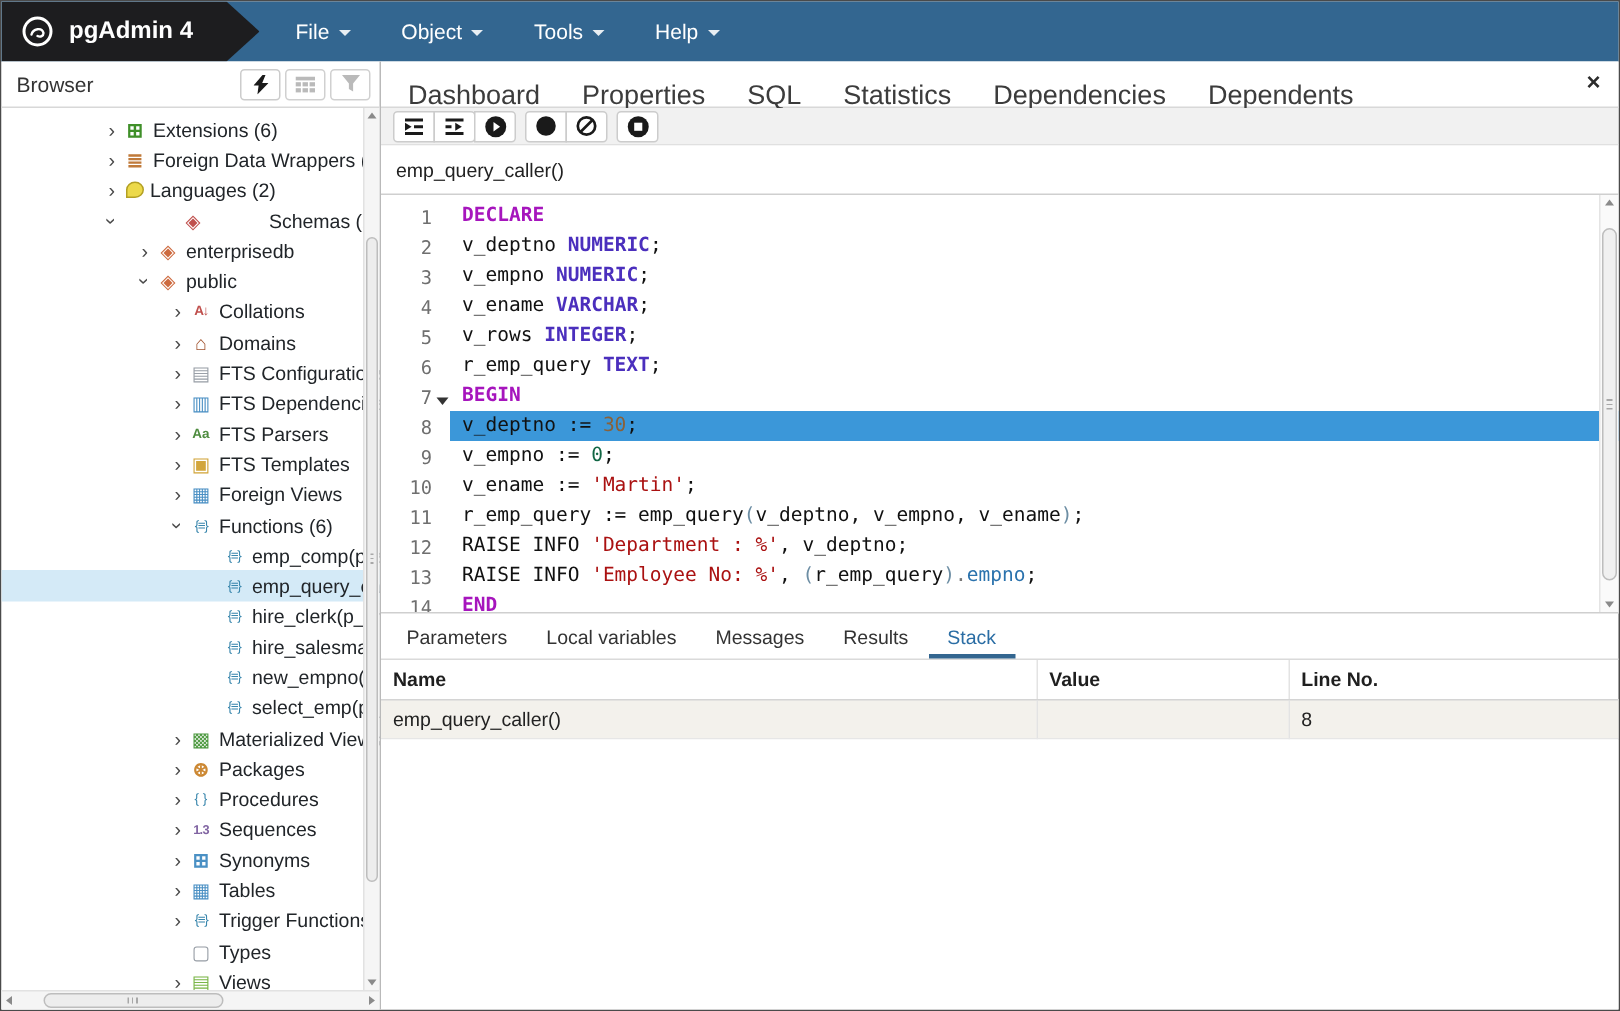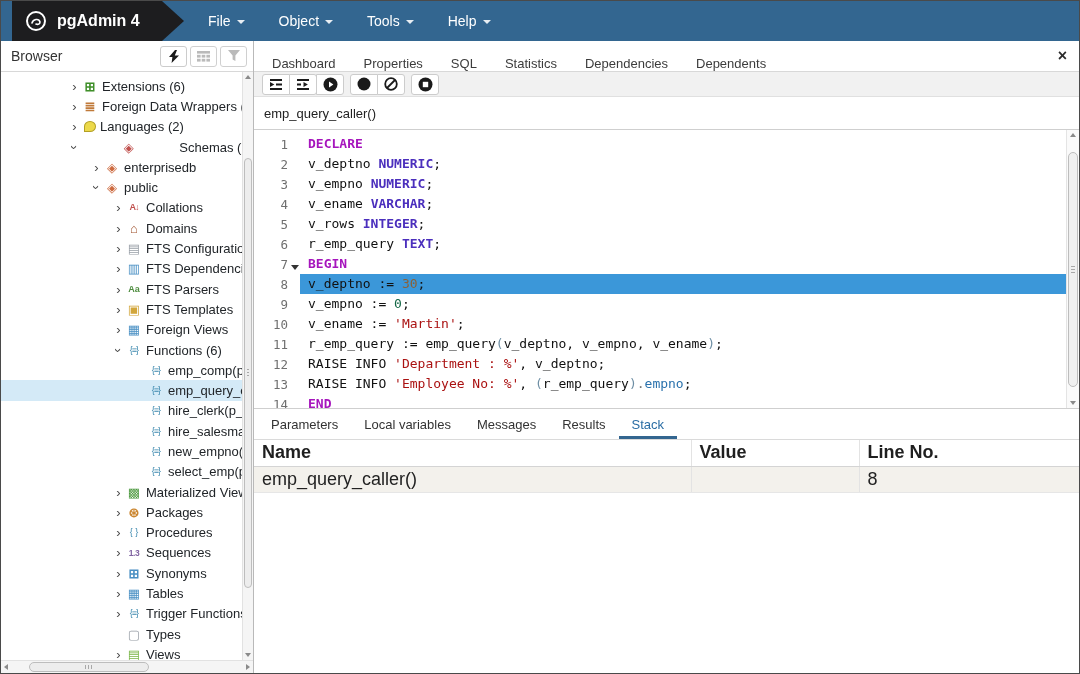--- a/index.html
+++ b/index.html
@@ -3,21 +3,21 @@
 <meta charset="utf-8">
 <style>
   * { margin:0; padding:0; box-sizing:border-box; }
   html,body { width:1080px; height:674px; overflow:hidden; font-family:"Liberation Sans", sans-serif; }
   #app { width:1080px; height:674px; border:1px solid #4a4a4a; display:flex; flex-direction:column; background:#fff; }
 
   
   .topbar { height:40px; background:#336690; display:flex; align-items:center; flex:none; }
   .logo { height:40px; width:172px; background:#1d1d1f; color:#fff; display:flex; align-items:center; gap:9px;
           padding-left:12px; font-size:16px; font-weight:bold; flex:none;
-          clip-path:polygon(0 0,150px 0,172px 50%,150px 100%,0 100%);margin-left:11px; }
+          clip-path:polygon(0 0,150px 0,172px 50%,150px 100%,0 100%); }
   .menus { display:flex; gap:34px; margin-left:24px; }
   .menu-item { color:#fff; font-size:14px; display:flex; align-items:center; gap:6px; cursor:default; }
   .caret { width:0; height:0; border-left:4px solid transparent; border-right:4px solid transparent; border-top:4px solid #e8eef3; margin-top:2px; }
 
   
   .workspace { flex:1; display:flex; min-height:0; }
 
   
   .sidebar { width:253px; flex:none; border-right:1px solid #b9b9b9; display:flex; flex-direction:column; background:#fff; }
   .sidebar-header { height:31px; flex:none; display:flex; align-items:center; justify-content:space-between;
@@ -69,21 +69,21 @@
   .h-thumb { position:absolute; top:1px; bottom:1px; left:28px; width:120px; background:#ededed; border:1px solid #bdbdbd; border-radius:5px; }
   .h-thumb::after { content:""; position:absolute; top:2px; bottom:2px; left:50%; width:7px; margin-left:-4px;
                     background:repeating-linear-gradient(90deg,#a8a8a8 0 1px, transparent 1px 3px); }
   .harr { position:absolute; top:50%; width:0; height:0; border-top:3px solid transparent; border-bottom:3px solid transparent; transform:translateY(-50%); }
   .harr.left { left:3px; border-right:4px solid #8a8a8a; }
   .harr.right { right:3px; border-left:4px solid #8a8a8a; }
 
   
   .main { flex:1; display:flex; flex-direction:column; min-width:0; }
   .tabbar { height:31px; flex:none; display:flex; align-items:stretch; padding-left:4px; border-bottom:1px solid #d8d8d8; background:#fff; }
-  .tab { display:flex; align-items:flex-end; gap:6px; padding:0 14px; font-size:13px; color:#3c3c3c; cursor:default; }
+  .tab { display:flex; align-items:flex-start; gap:6px; padding:12px 14px; font-size:18px; color:#3c3c3c; cursor:default; }
   .tab.active { color:#2a6da4; box-shadow:inset 0 -3px 0 #336690; }
   .close-x { margin-left:auto; margin-right:12px; align-self:center; font-size:16px; font-weight:bold; color:#2b2b2b; line-height:1; }
 
   .dbg-toolbar { height:25px; flex:none; background:#f1f1f1; border-bottom:1px solid #e0e0e0; display:flex; align-items:center; gap:6px; padding:0 8px; }
   .grp { display:flex; }
   .dbtn { width:28px; height:21px; background:#fff; border:1px solid #ccc; border-radius:3px; display:flex; align-items:center; justify-content:center; }
   .grp .dbtn + .dbtn { margin-left:-1px; border-top-left-radius:0; border-bottom-left-radius:0; }
   .grp .dbtn:first-child:not(:only-child) { border-top-right-radius:0; border-bottom-right-radius:0; }
 
   .fnbar { height:33px; flex:none; background:#fff; border-bottom:1px solid #cfcfcf; display:flex; align-items:center; padding-left:10px;
@@ -108,21 +108,21 @@
   .ed-scroll { position:absolute; top:0; right:0; bottom:0; width:13px; background:#fafafa; border-left:1px solid #e4e4e4; }
   .ed-thumb { position:absolute; left:1px; right:1px; top:22px; height:235px; background:#f0f0f0; border:1px solid #bdbdbd; border-radius:6px; }
   .ed-thumb::after { content:""; position:absolute; left:2px; right:2px; top:50%; height:7px; margin-top:-4px;
                      background:repeating-linear-gradient(#a8a8a8 0 1px, transparent 1px 3px); }
 
   
   .bottom { flex:1; display:flex; flex-direction:column; min-height:0; }
   .btabs { height:31px; flex:none; display:flex; align-items:stretch; padding-left:4px; border-bottom:1px solid #dadada; }
   .btab { display:flex; align-items:center; padding:0 13px; font-size:13px; color:#333; }
   .btab.active { color:#2a6da4; box-shadow:inset 0 -3px 0 #336690; }
-  .stack-table { width:100%; border-collapse:collapse; table-layout:fixed; font-size:18px; }
+  .stack-table { width:100%; border-collapse:collapse; table-layout:fixed; font-size:13px; }
   .stack-table th { text-align:left; font-weight:bold; color:#1f1f1f; height:26px; padding:0 8px; border-bottom:1px solid #d4d4d4; border-right:1px solid #e3e3e3; }
   .stack-table th:last-child { border-right:none; }
   .stack-table td { height:26px; padding:0 8px; color:#222; background:#f3f1ec; border-bottom:1px solid #e6e6e6; border-right:1px solid #e3e3e3; }
   .stack-table td:last-child { border-right:none; }
   .col-name { width:437px; } .col-value { width:168px; }
   svg { display:block; }
 </style>
 </head>
 <body>
 

